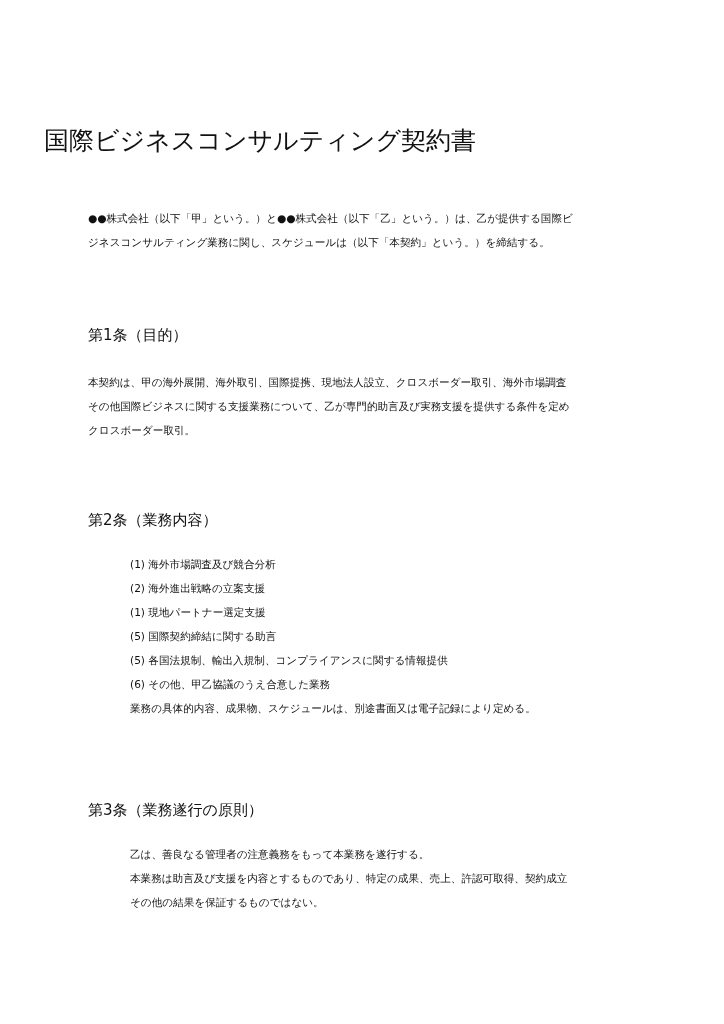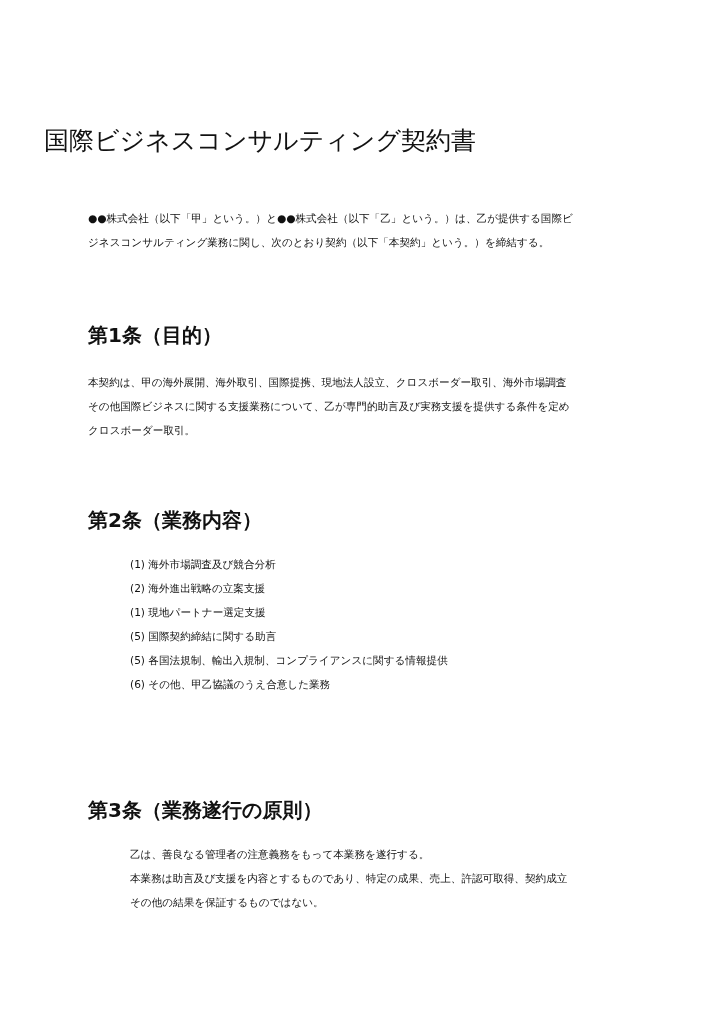--- a/index.html
+++ b/index.html
@@ -45,61 +45,62 @@
       white-space: nowrap;
     }
     .para .line {
       display: block;
       white-space: nowrap;
     }
     .article-heading {
       position: absolute;
       left: 88px;
       margin: 0;
-      font-size: 20px;
+      font-size: 15px;
       line-height: 26px;
-      font-weight: bold;
+      font-weight: normal;
       color: #111;
       white-space: nowrap;
     }
     .intro { left: 88px; top: 206px; }
     .art1-body { left: 88px; top: 370px; }
     .art2-body { left: 130px; top: 552px; }
     .art3-body { left: 130px; top: 842px; }
     .h1 { top: 322px; }
     .h2 { top: 507px; }
     .h3 { top: 797px; }
   </style>
 </head>
 <body>
 
 <div class="page">
 
   <h1 class="title">国際ビジネスコンサルティング契約書</h1>
 
   <div class="para intro">
     <span class="line">●●株式会社（以下「甲」という。）と●●株式会社（以下「乙」という。）は、乙が提供する国際ビ</span>
-    <span class="line">ジネスコンサルティング業務に関し、次のとおり契約（以下「本契約」という。）を締結する。</span>
+    <span class="line">ジネスコンサルティング業務に関し、スケジュールは（以下「本契約」という。）を締結する。</span>
   </div>
 
   <h2 class="article-heading h1">第1条（目的）</h2>
   <div class="para art1-body">
     <span class="line">本契約は、甲の海外展開、海外取引、国際提携、現地法人設立、クロスボーダー取引、海外市場調査</span>
     <span class="line">その他国際ビジネスに関する支援業務について、乙が専門的助言及び実務支援を提供する条件を定め</span>
     <span class="line">クロスボーダー取引。</span>
   </div>
 
   <h2 class="article-heading h2">第2条（業務内容）</h2>
   <div class="para art2-body">
     <span class="line">(1) 海外市場調査及び競合分析</span>
     <span class="line">(2) 海外進出戦略の立案支援</span>
     <span class="line">(1) 現地パートナー選定支援</span>
     <span class="line">(5) 国際契約締結に関する助言</span>
     <span class="line">(5) 各国法規制、輸出入規制、コンプライアンスに関する情報提供</span>
     <span class="line">(6) その他、甲乙協議のうえ合意した業務</span>
+    <span class="line">業務の具体的内容、成果物、スケジュールは、別途書面又は電子記録により定める。</span>
   </div>
 
   <h2 class="article-heading h3">第3条（業務遂行の原則）</h2>
   <div class="para art3-body">
     <span class="line">乙は、善良なる管理者の注意義務をもって本業務を遂行する。</span>
     <span class="line">本業務は助言及び支援を内容とするものであり、特定の成果、売上、許認可取得、契約成立</span>
     <span class="line">その他の結果を保証するものではない。</span>
   </div>
 
 </div>

